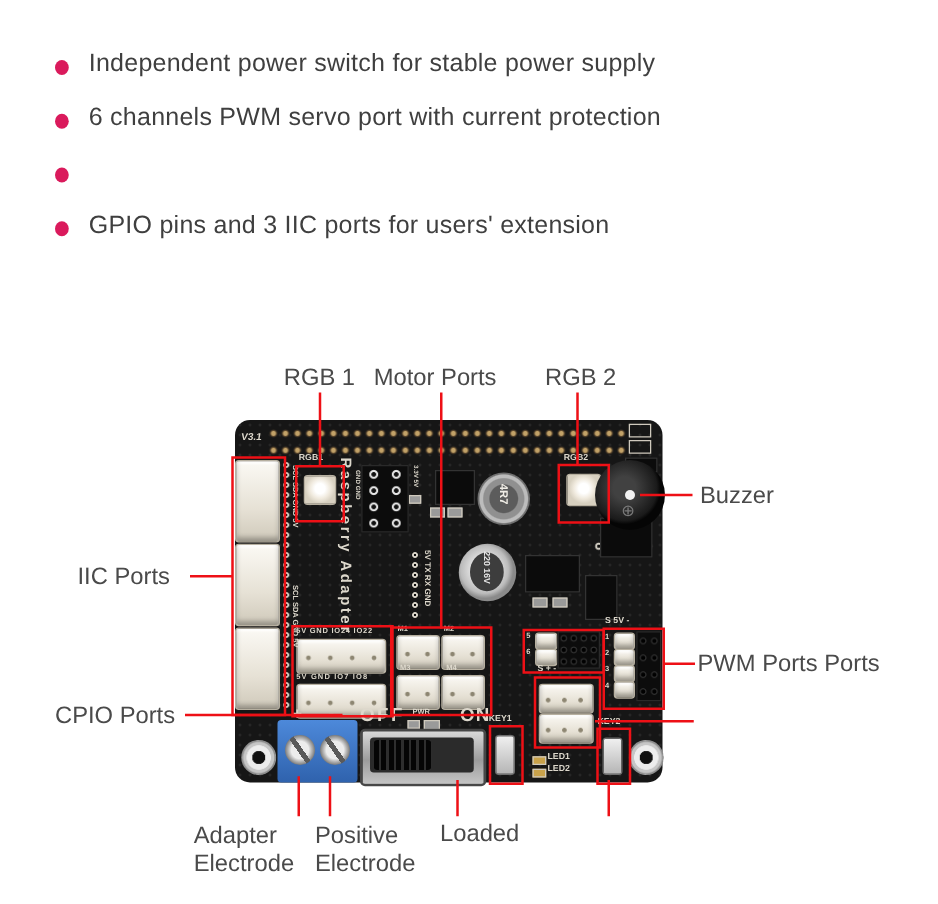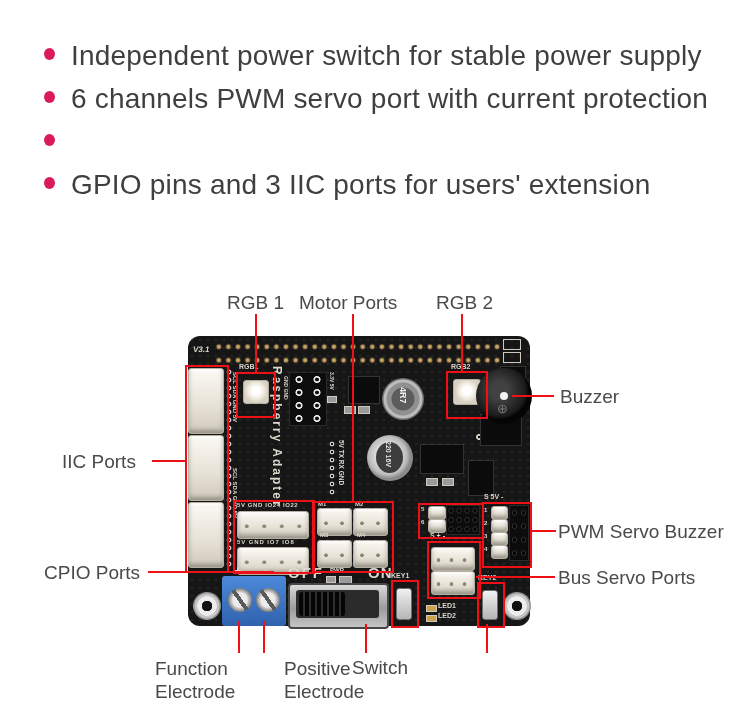--- a/index.html
+++ b/index.html
@@ -3,21 +3,21 @@
 <meta charset="utf-8">
 <style>
   html,body{margin:0;padding:0;background:#fff;}
   .stage{position:relative;width:750px;height:723px;background:#ffffff;overflow:hidden;
          font-family:"Liberation Sans",sans-serif;}
   .abs{position:absolute;}
   
   .features{position:absolute;left:44px;top:40px;}
   .feat{display:flex;align-items:flex-start;height:28px;margin-bottom:15px;}
   .dot{width:11px;height:12px;border-radius:50%;background:#da1a5c;margin:8px 16px 0 0;flex:0 0 auto;}
-  .ftxt{font-size:28px;color:#3f3f3f;letter-spacing:.2px;white-space:nowrap;}
+  .ftxt{font-size:20px;color:#3f3f3f;letter-spacing:.2px;white-space:nowrap;}
   
   .lbl{position:absolute;font-size:19px;color:#4a4a4a;white-space:nowrap;}
   .rline{position:absolute;background:#ee1016;z-index:30;}
   .rbox{position:absolute;border:2px solid #ee1016;z-index:25;}
   
   .board{position:absolute;left:188px;top:336px;width:342px;height:290px;background:#161616;
          border-radius:12px;z-index:5;}
   .board .grid{position:absolute;inset:0;border-radius:12px;
     background-image:radial-gradient(circle 1.1px at 4px 4px,#2d2d2d 0 1px,transparent 1.4px);
     background-size:8px 8px;opacity:.7;}
@@ -206,31 +206,30 @@
     <div class="mhole" style="left:5px;top:256px;"></div>
     <div class="mhole" style="left:315px;top:256px;"></div>
   </div>
 
   <div class="lbl" style="left:227px;top:292px;">RGB 1</div>
   <div class="lbl" style="left:299px;top:292px;">Motor Ports</div>
   <div class="lbl" style="left:436px;top:292px;">RGB 2</div>
   <div class="lbl" style="left:560px;top:386px;">Buzzer</div>
   <div class="lbl" style="left:62px;top:451px;">IIC Ports</div>
   <div class="lbl" style="left:44px;top:562px;">CPIO Ports</div>
-  <div class="lbl" style="left:558px;top:521px;">PWM Servo Buzzer</div>
-  <div class="lbl" style="left:558px;top:567px;">Bus Servo Ports</div>
+  <div class="lbl" style="left:558px;top:521px;">PWM Ports Ports</div>
   <div class="lbl" style="left:155px;top:657px;line-height:23px;">
-    <div>Function</div>
+    <div>Adapter</div>
     <div>Electrode</div>
   </div>
-  <div class="lbl" style="left:252px;top:657px;line-height:23px;margin-left:32px;">
+  <div class="lbl" style="left:252px;top:657px;line-height:23px;">
     <div>Positive</div>
     <div>Electrode</div>
   </div>
-  <div class="lbl" style="left:352px;top:657px;">Switch</div>
+  <div class="lbl" style="left:352px;top:657px;">Loaded</div>
 
   <div class="rline" style="left:255px;top:314px;width:2px;height:59px;"></div>
   <div class="rline" style="left:352px;top:314px;width:2px;height:189px;"></div>
   <div class="rline" style="left:461px;top:314px;width:2px;height:58px;"></div>
   <div class="rline" style="left:512px;top:395px;width:42px;height:2px;"></div>
   <div class="rline" style="left:152px;top:460px;width:34px;height:2px;"></div>
   <div class="rline" style="left:148px;top:571px;width:126px;height:2px;"></div>
   <div class="rline" style="left:531px;top:530px;width:25px;height:2px;"></div>
   <div class="rline" style="left:476px;top:576px;width:79px;height:2px;"></div>
   <div class="rline" style="left:238px;top:621px;width:2px;height:32px;"></div>

